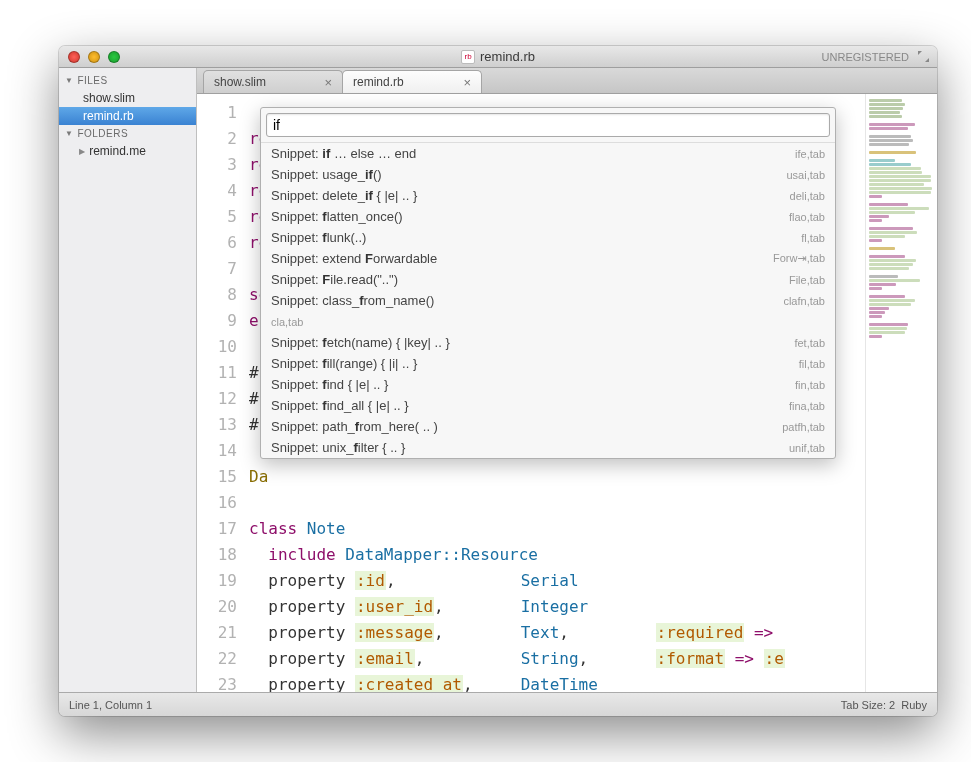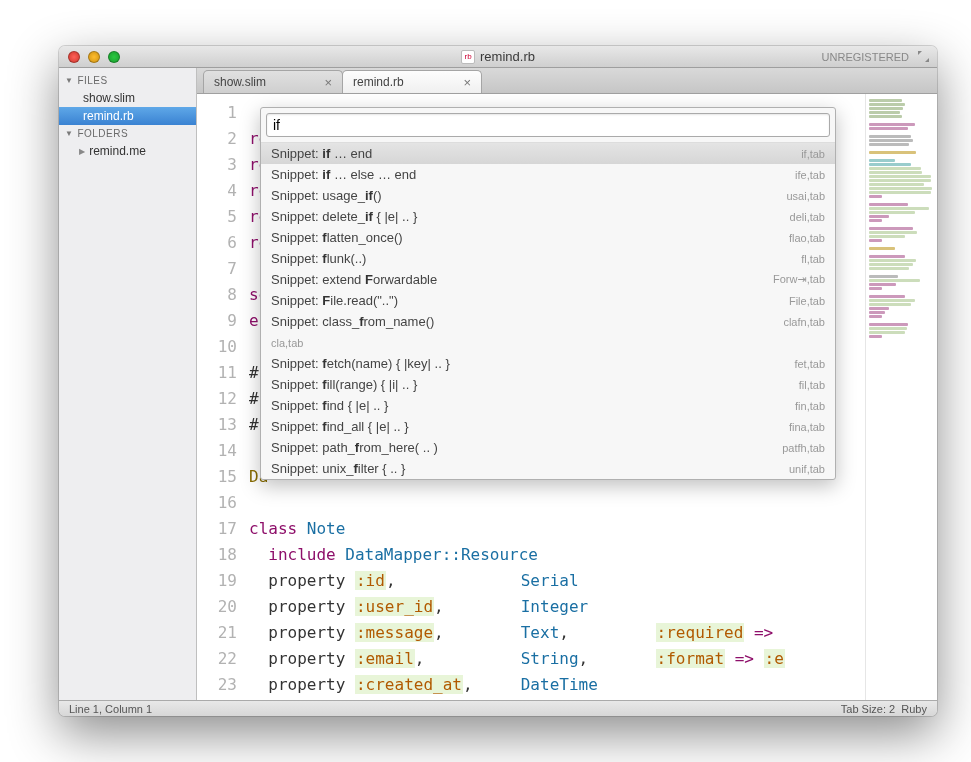--- a/index.html
+++ b/index.html
@@ -105,21 +105,21 @@
   .type { color:#1a6fa3; }
   .op { color:#8e0f6a; }
 
   .minimap {
     width:72px; border-left:1px solid #e6e6e6;
     padding:4px 3px; background:#fff;
   }
   .mm-line { height:3px; margin:1px 0; border-radius:1px; }
 
   .statusbar {
-    height:16px; background:linear-gradient(#e8e8e8,#d7d7d7);
+    height:24px; background:linear-gradient(#e8e8e8,#d7d7d7);
     border-top:1px solid #aaa;
     display:flex; align-items:center; justify-content:space-between;
     padding:0 10px; font-size:11px; color:#555;
   }
 
   .popup {
     position:absolute;
     left:63px; top:13px;
     width:576px;
     background:#f7f7f7;
@@ -314,24 +314,20 @@
           <div class="mm-line" style="width:58%;background:#cdb"></div>
           <div class="mm-line" style="width:55%;background:#cdb"></div>
           <div class="mm-line" style="width:20%;background:#c9b"></div>
         </div>
 
         <div class="popup">
           <div class="popup-input-wrap">
             <input class="popup-input" value="if" style="">
           </div>
           <div class="popup-list" id="popup-list">
-              <div class="popup-row sel">
-                <span>Snippet: <b>if</b> … end</span>
-                <span class="hint">if,tab</span>
-              </div>
               <div class="popup-row">
                 <span>Snippet: <b>if</b> … else … end</span>
                 <span class="hint">ife,tab</span>
               </div>
               <div class="popup-row">
                 <span>Snippet: usage_<b>if</b>()</span>
                 <span class="hint">usai,tab</span>
               </div>
               <div class="popup-row">
                 <span>Snippet: delete_<b>if</b> { |e| .. }</span>

